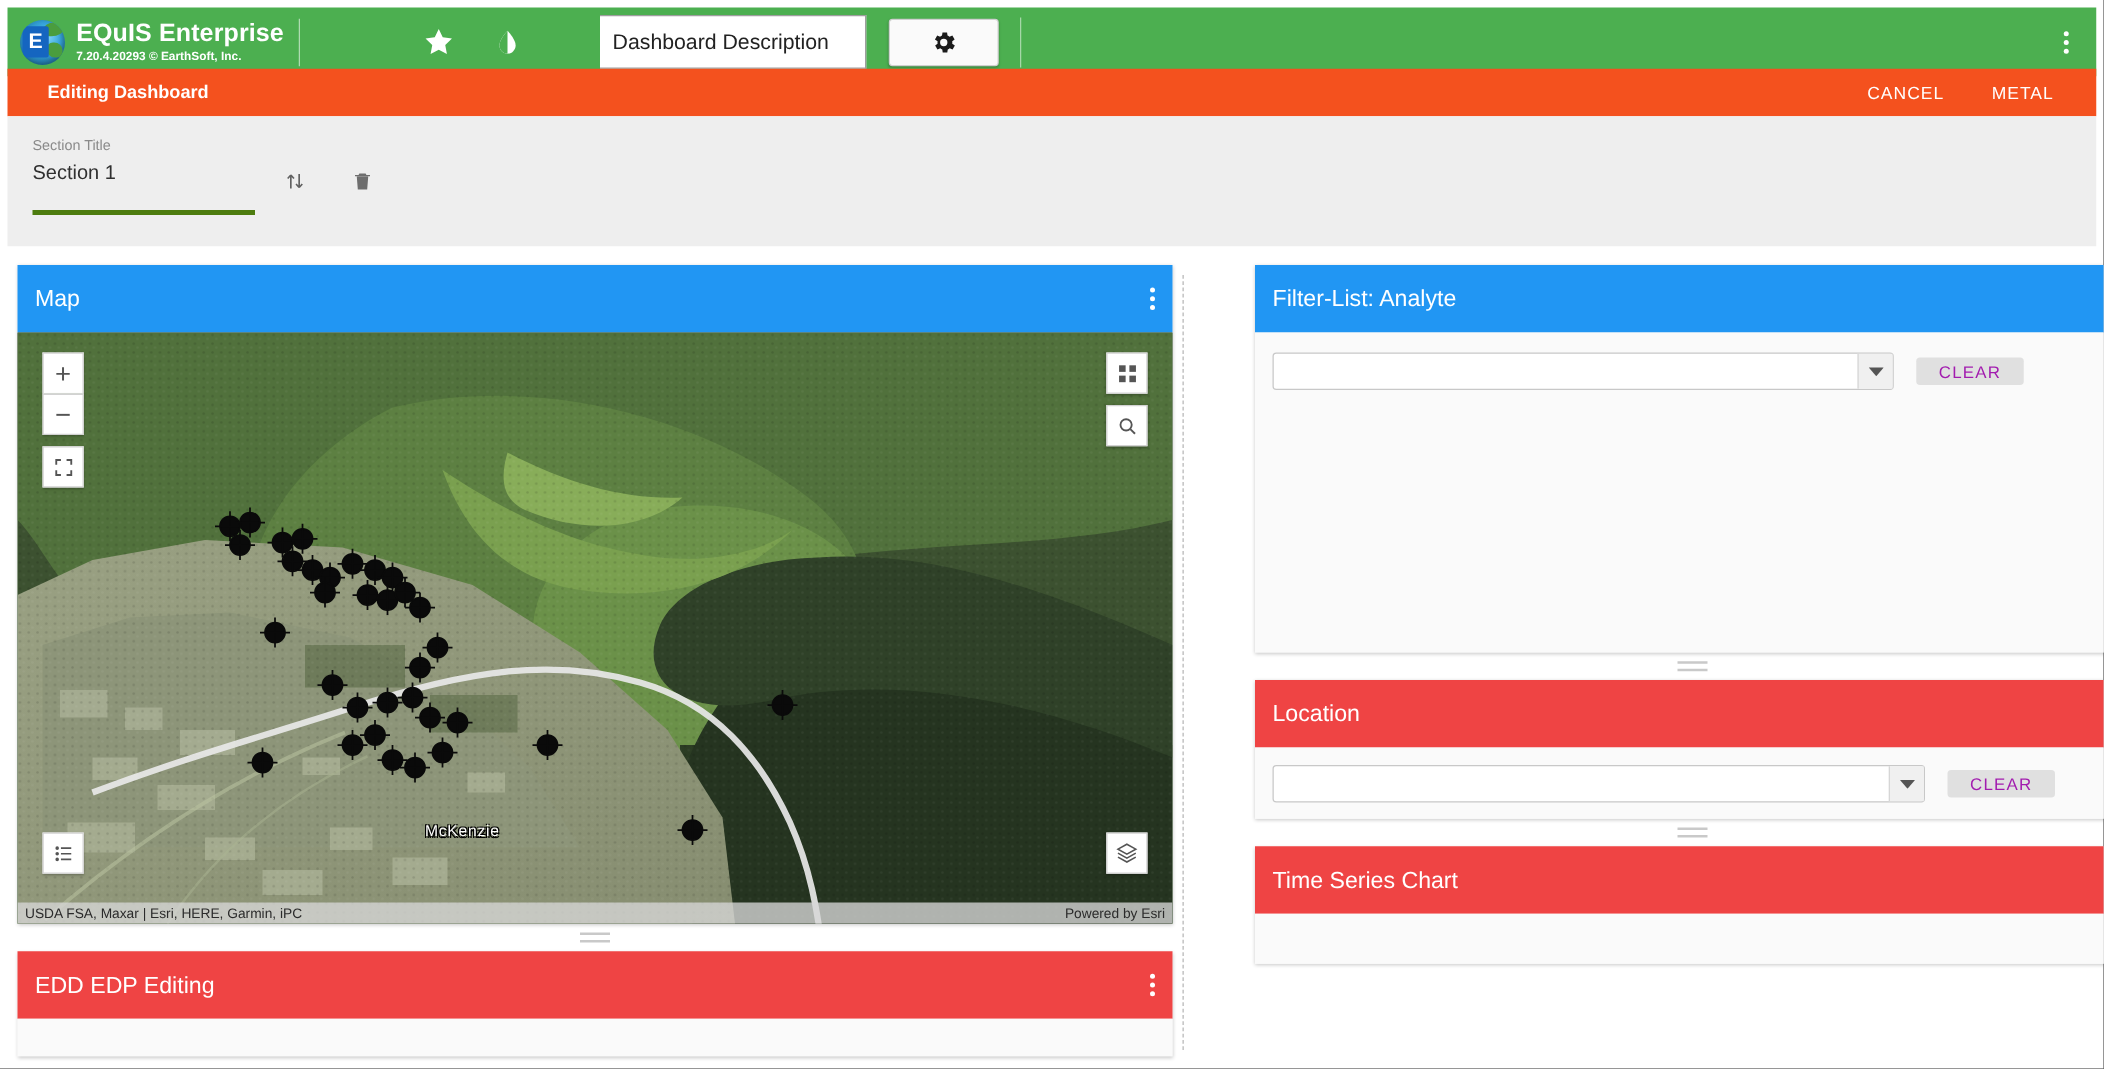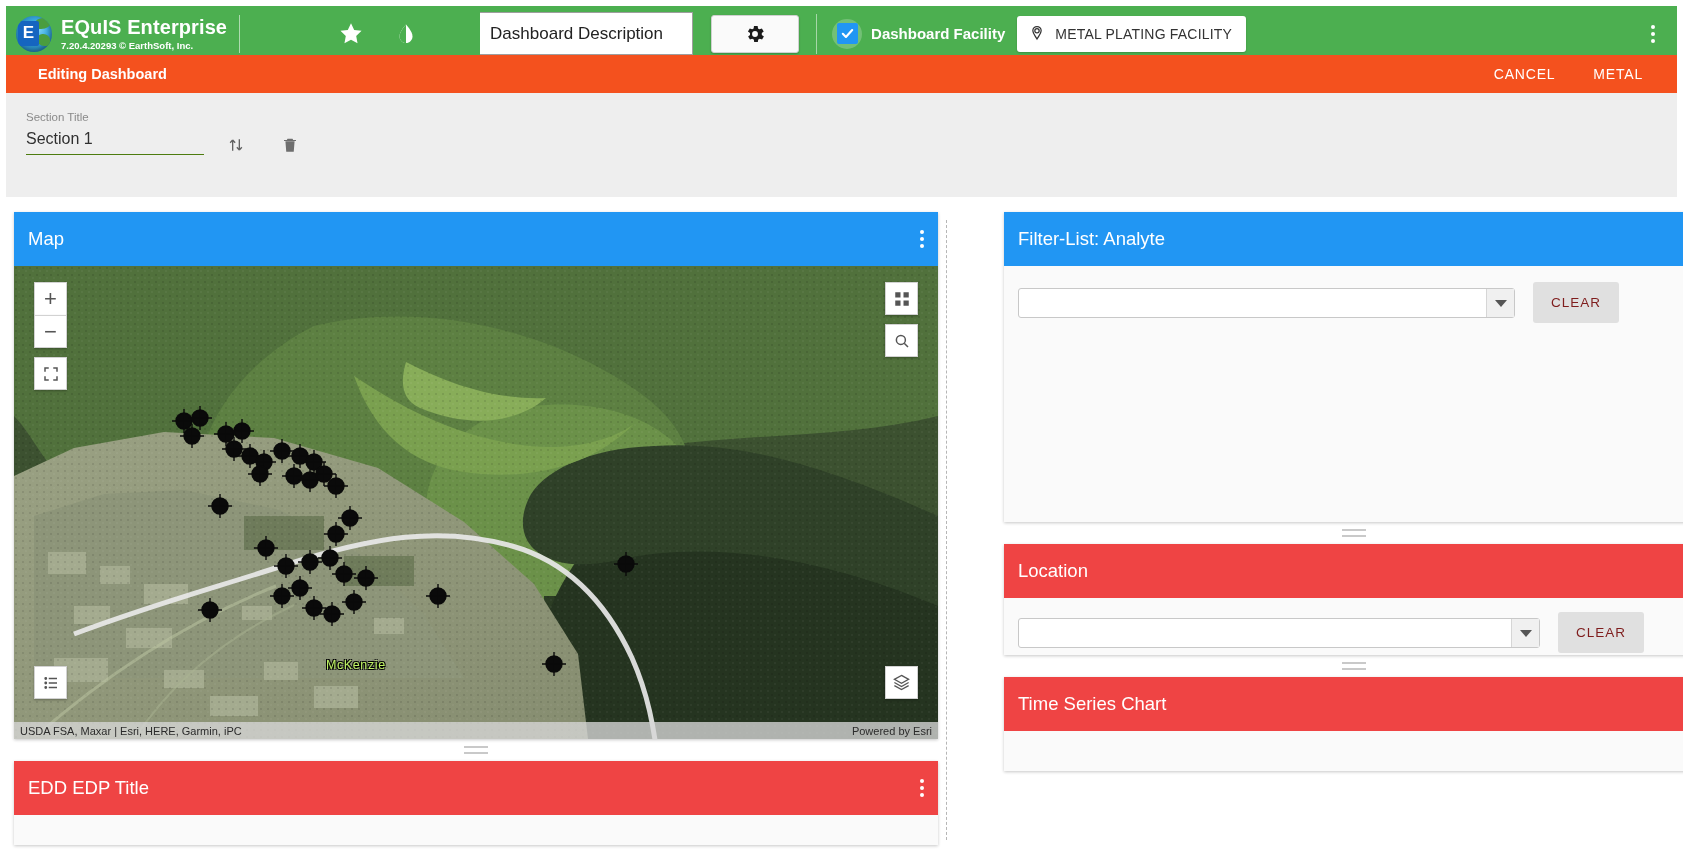--- a/index.html
+++ b/index.html
@@ -106,22 +106,22 @@
 
   
   .sectionbar {
     position: absolute; left: 6px; top: 93px;
     width: 1671px; height: 104px; background: #eeeeee;
     display: flex; align-items: flex-start;
   }
   .sec-field { margin-left: 20px; margin-top: 18px; width: 178px; }
   .sec-label { font-size: 11.5px; color: #8a8a8a; }
   .sec-input {
-    margin-top: 7px; width: 100%; border: none; border-bottom: 1px solid #4d7c0f;
-    background: transparent; font-size: 16px; color: #303030; padding-bottom: 6px;
+    margin-top: 7px; width: 100%; border: none; border-bottom: 4px solid #4d7c0f;
+    background: transparent; font-size: 16px; color: #303030; padding-bottom: 20px;
     outline: none; font-family: "Liberation Sans", sans-serif;
   }
   .sec-tools { display: flex; align-items: center; gap: 34px; margin-left: 22px; margin-top: 40px; }
   .sec-tool { cursor: pointer; color: #616161; }
 
   
   .canvas { position: absolute; left: 6px; top: 212px; width: 1671px; height: 637px; background: #fff; }
   .col-left  { position: absolute; left: 8px;  top: 0;  width: 924px; }
   .col-div   { position: absolute; left: 940px; top: 8px; width: 0; height: 620px;
                border-left: 1px dashed #b6b6b6; }
@@ -162,42 +162,42 @@
   }
   #zoom-in  { left: 20px; top: 16px; width: 33px; height: 33px; font-size: 22px; border-bottom: none; }
   #zoom-out { left: 20px; top: 49px; width: 33px; height: 33px; font-size: 22px; }
   #fullext  { left: 20px; top: 91px; width: 33px; height: 33px; }
   #legend   { left: 20px; top: 400px; width: 33px; height: 33px; }
   #grid-btn { right: 20px; top: 16px; width: 33px; height: 33px; }
   #search-btn { right: 20px; top: 58px; width: 33px; height: 33px; }
   #layers-btn { right: 20px; top: 400px; width: 33px; height: 33px; }
 
   .map-label {
-    position: absolute; left: 312px; top: 392px;
-    color: #bef264; font-size: 12.5px; letter-spacing: .6px;
+    position: absolute; left: 326px; top: 392px;
+    color: #ffffff; font-size: 12.5px; letter-spacing: .6px;
     text-shadow: 1px 1px 0 #000, -1px 1px 0 #000, 1px -1px 0 #000, -1px -1px 0 #000;
     pointer-events: none;
   }
 
   
   .fl-body { position: relative; height: 256px; background: #fafafa; padding: 16px 14px 0 14px; }
   .fl-row { display: flex; align-items: center; }
   .combo {
     height: 30px; background: #fff; border: 1px solid #c8c8c8; border-radius: 3px;
     display: flex; align-items: stretch; flex: 1 1 auto;
   }
   .combo input { flex: 1 1 auto; border: none; outline: none; padding: 0 8px; font-size: 14px;
                  font-family: "Liberation Sans", sans-serif; background: transparent; }
   .combo .arrow {
     width: 28px; border-left: 1px solid #d6d6d6; background: #f0f0f0;
     display: flex; align-items: center; justify-content: center; cursor: pointer;
   }
   .clear-btn {
-    margin-left: 18px; width: 86px; height: 41px; background: #e0e0e0;
-    color: #7f1d1d; border: none; border-radius: 3px; font-size: 13.5px;
+    margin-left: 18px; width: 86px; height: 22px; background: #e0e0e0;
+    color: #a21caf; border: none; border-radius: 3px; font-size: 13.5px;
     letter-spacing: 1px; cursor: pointer; font-family: "Liberation Sans", sans-serif;
   }
   .scrolltrack {
     position: absolute; right: 2px; top: 2px; bottom: 2px; width: 13px;
     background: #f1f1f1; border-left: 1px solid #e2e2e2;
   }
   .scroll-arrow { height: 13px; display: flex; align-items: center; justify-content: center; color: #8b8b8b; }
   .scroll-thumb {
     position: absolute; left: 2px; right: 2px; top: 14px; bottom: 14px;
     background: #bdbdbd; border-radius: 1px;
@@ -243,37 +243,20 @@
     </div>
 
     <div class="gear-btn">
       <svg width="22" height="22" viewBox="0 0 24 24" fill="#1b1b1b">
         <path d="M19.4 13a7.9 7.9 0 000-2l2.1-1.6-2-3.5-2.5 1a7.7 7.7 0 00-1.7-1l-.4-2.7h-4l-.4 2.7c-.6.24-1.17.57-1.7 1l-2.5-1-2 3.5L6.6 11a7.9 7.9 0 000 2l-2.1 1.6 2 3.5 2.5-1c.53.43 1.1.76 1.7 1l.4 2.7h4l.4-2.7c.6-.24 1.17-.57 1.7-1l2.5 1 2-3.5zM12 15.2A3.2 3.2 0 1112 8.8a3.2 3.2 0 010 6.4z"></path>
       </svg>
     </div>
 
     <div class="vsep"></div>
 
-    <div class="facility-wrap">
-      <div class="chk-circle">
-        <div class="chk-box">
-          <svg width="15" height="15" viewBox="0 0 24 24" fill="none" stroke="#fff" stroke-width="3.4" stroke-linecap="round" stroke-linejoin="round">
-              <path d="M4.5 12.5l5 5 10-11"></path>
-            </svg>
-        </div>
-      </div>
-      <div class="facility-lbl">Dashboard Facility</div>
-      <div class="facility-pill">
-        <svg width="20" height="22" viewBox="0 0 24 24" fill="none" stroke="#333" stroke-width="1.5">
-          <path d="M12 3a5 5 0 00-5 5c0 3 2.4 5.6 5 10 2.6-4.4 5-7 5-10a5 5 0 00-5-5z"></path>
-          <circle cx="12" cy="8" r="2.6"></circle>
-        </svg>
-        <span>METAL PLATING FACILITY</span>
-      </div>
-    </div>
 
     <div class="kebab-top">
       <div class="kebab">
           <i></i>
           <i></i>
           <i></i>
         </div>
     </div>
   </div>
 
@@ -572,21 +555,21 @@
 
       <div class="handle">
         <div class="hh">
             <b></b>
             <b></b>
           </div>
       </div>
 
       <div class="widget">
         <div class="w-head green">
-          <span>EDD EDP Title</span>
+          <span>EDD EDP Editing</span>
           <div class="kebab">
               <i></i>
               <i></i>
               <i></i>
             </div>
         </div>
         <div class="bot-body"></div>
       </div>
     </div>
 

